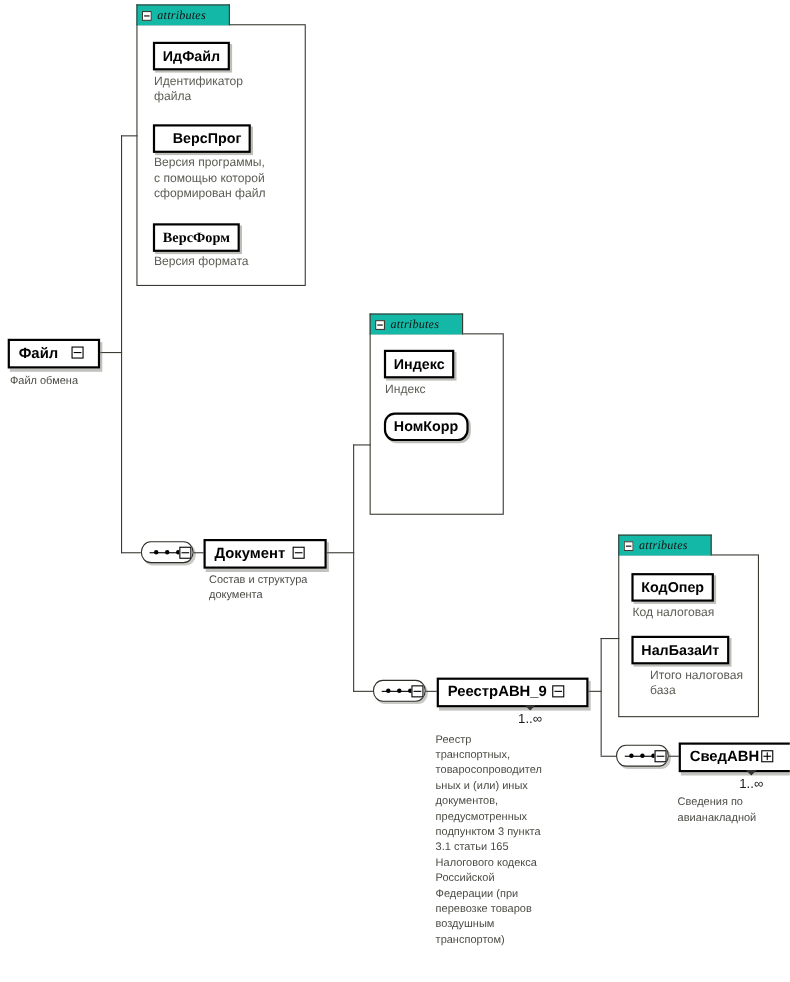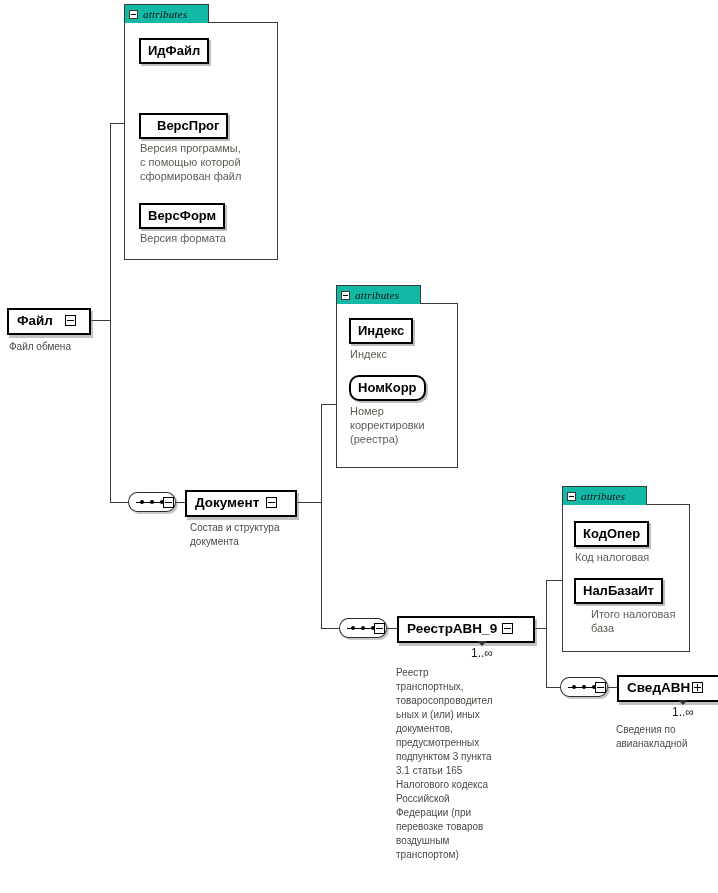--- a/index.html
+++ b/index.html
@@ -118,29 +118,31 @@
       <span class="minusicon"></span>
       <span class="tablabel">attributes</span>
     </div>
     <div class="body"></div>
     <div class="bodytopmask" style="width:84px;"></div>
   </div>
 
   <div class="chip" style="left:139px;top:38px;">
     <span>ИдФайл</span>
   </div>
+  <div class="desc" style="left:140px;top:67px;width:136px;">Идентификатор
+файла</div>
 
   <div class="chip" style="left:139px;top:113px;padding-left:16px;">
     <span>ВерсПрог</span>
   </div>
   <div class="desc" style="left:140px;top:141px;width:136px;">Версия программы,
 с помощью которой
 сформирован файл</div>
 
-  <div class="chip" style="left:139px;top:203px;">
+  <div class="chip" style="left:139px;top:203px;font-family:Liberation Serif, serif;">
     <span>ВерсФорм</span>
   </div>
   <div class="desc" style="left:140px;top:231px;width:136px;">Версия формата</div>
 
   <div class="attrbox" style="left:336px;top:285px;width:122px;height:183px;">
     <div class="tab" style="width:85px;">
       <span class="minusicon"></span>
       <span class="tablabel">attributes</span>
     </div>
     <div class="body"></div>
@@ -148,23 +150,20 @@
   </div>
 
   <div class="chip" style="left:349px;top:318px;">
     <span>Индекс</span>
   </div>
   <div class="desc" style="left:350px;top:347px;width:105px;">Индекс</div>
 
   <div class="chip" style="left:349px;top:375px;border-radius:10px;">
     <span>НомКорр</span>
   </div>
-  <div class="desc" style="left:350px;top:404px;width:105px;">Номер
-корректировки
-(реестра)</div>
 
   <div class="attrbox" style="left:562px;top:486px;width:128px;height:166px;">
     <div class="tab" style="width:85px;">
       <span class="minusicon"></span>
       <span class="tablabel">attributes</span>
     </div>
     <div class="body"></div>
     <div class="bodytopmask" style="width:84px;"></div>
   </div>
 

